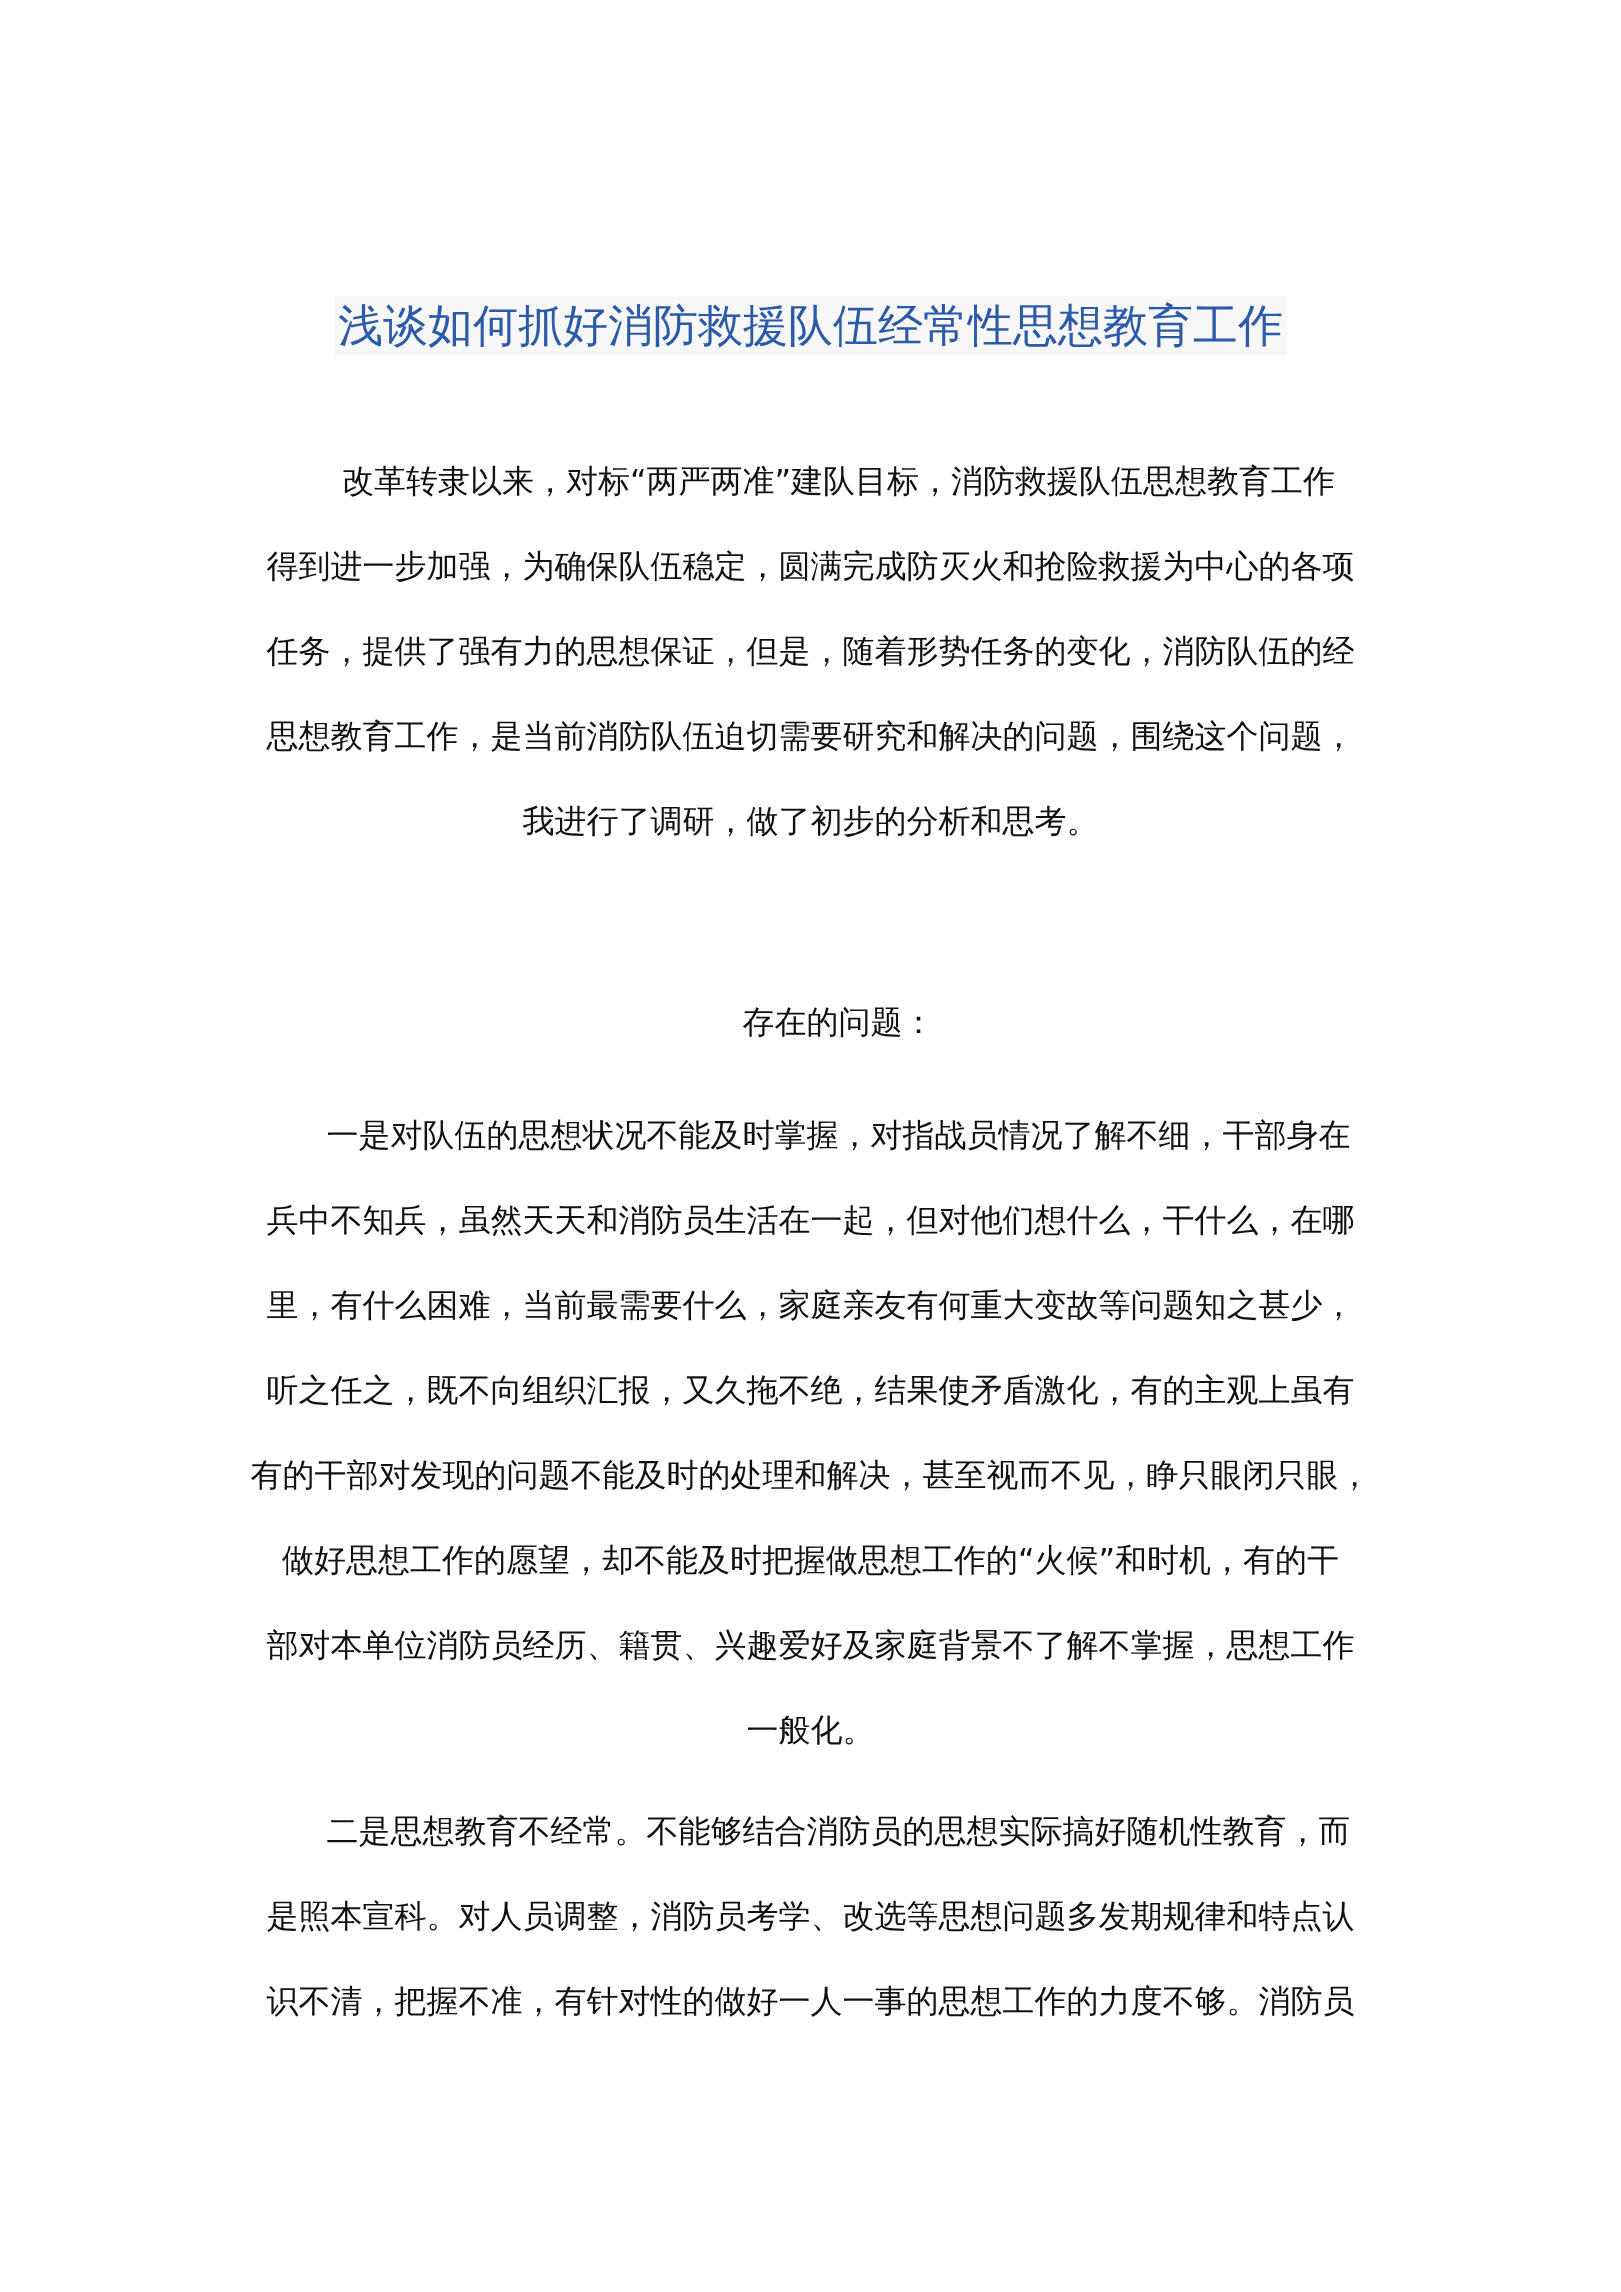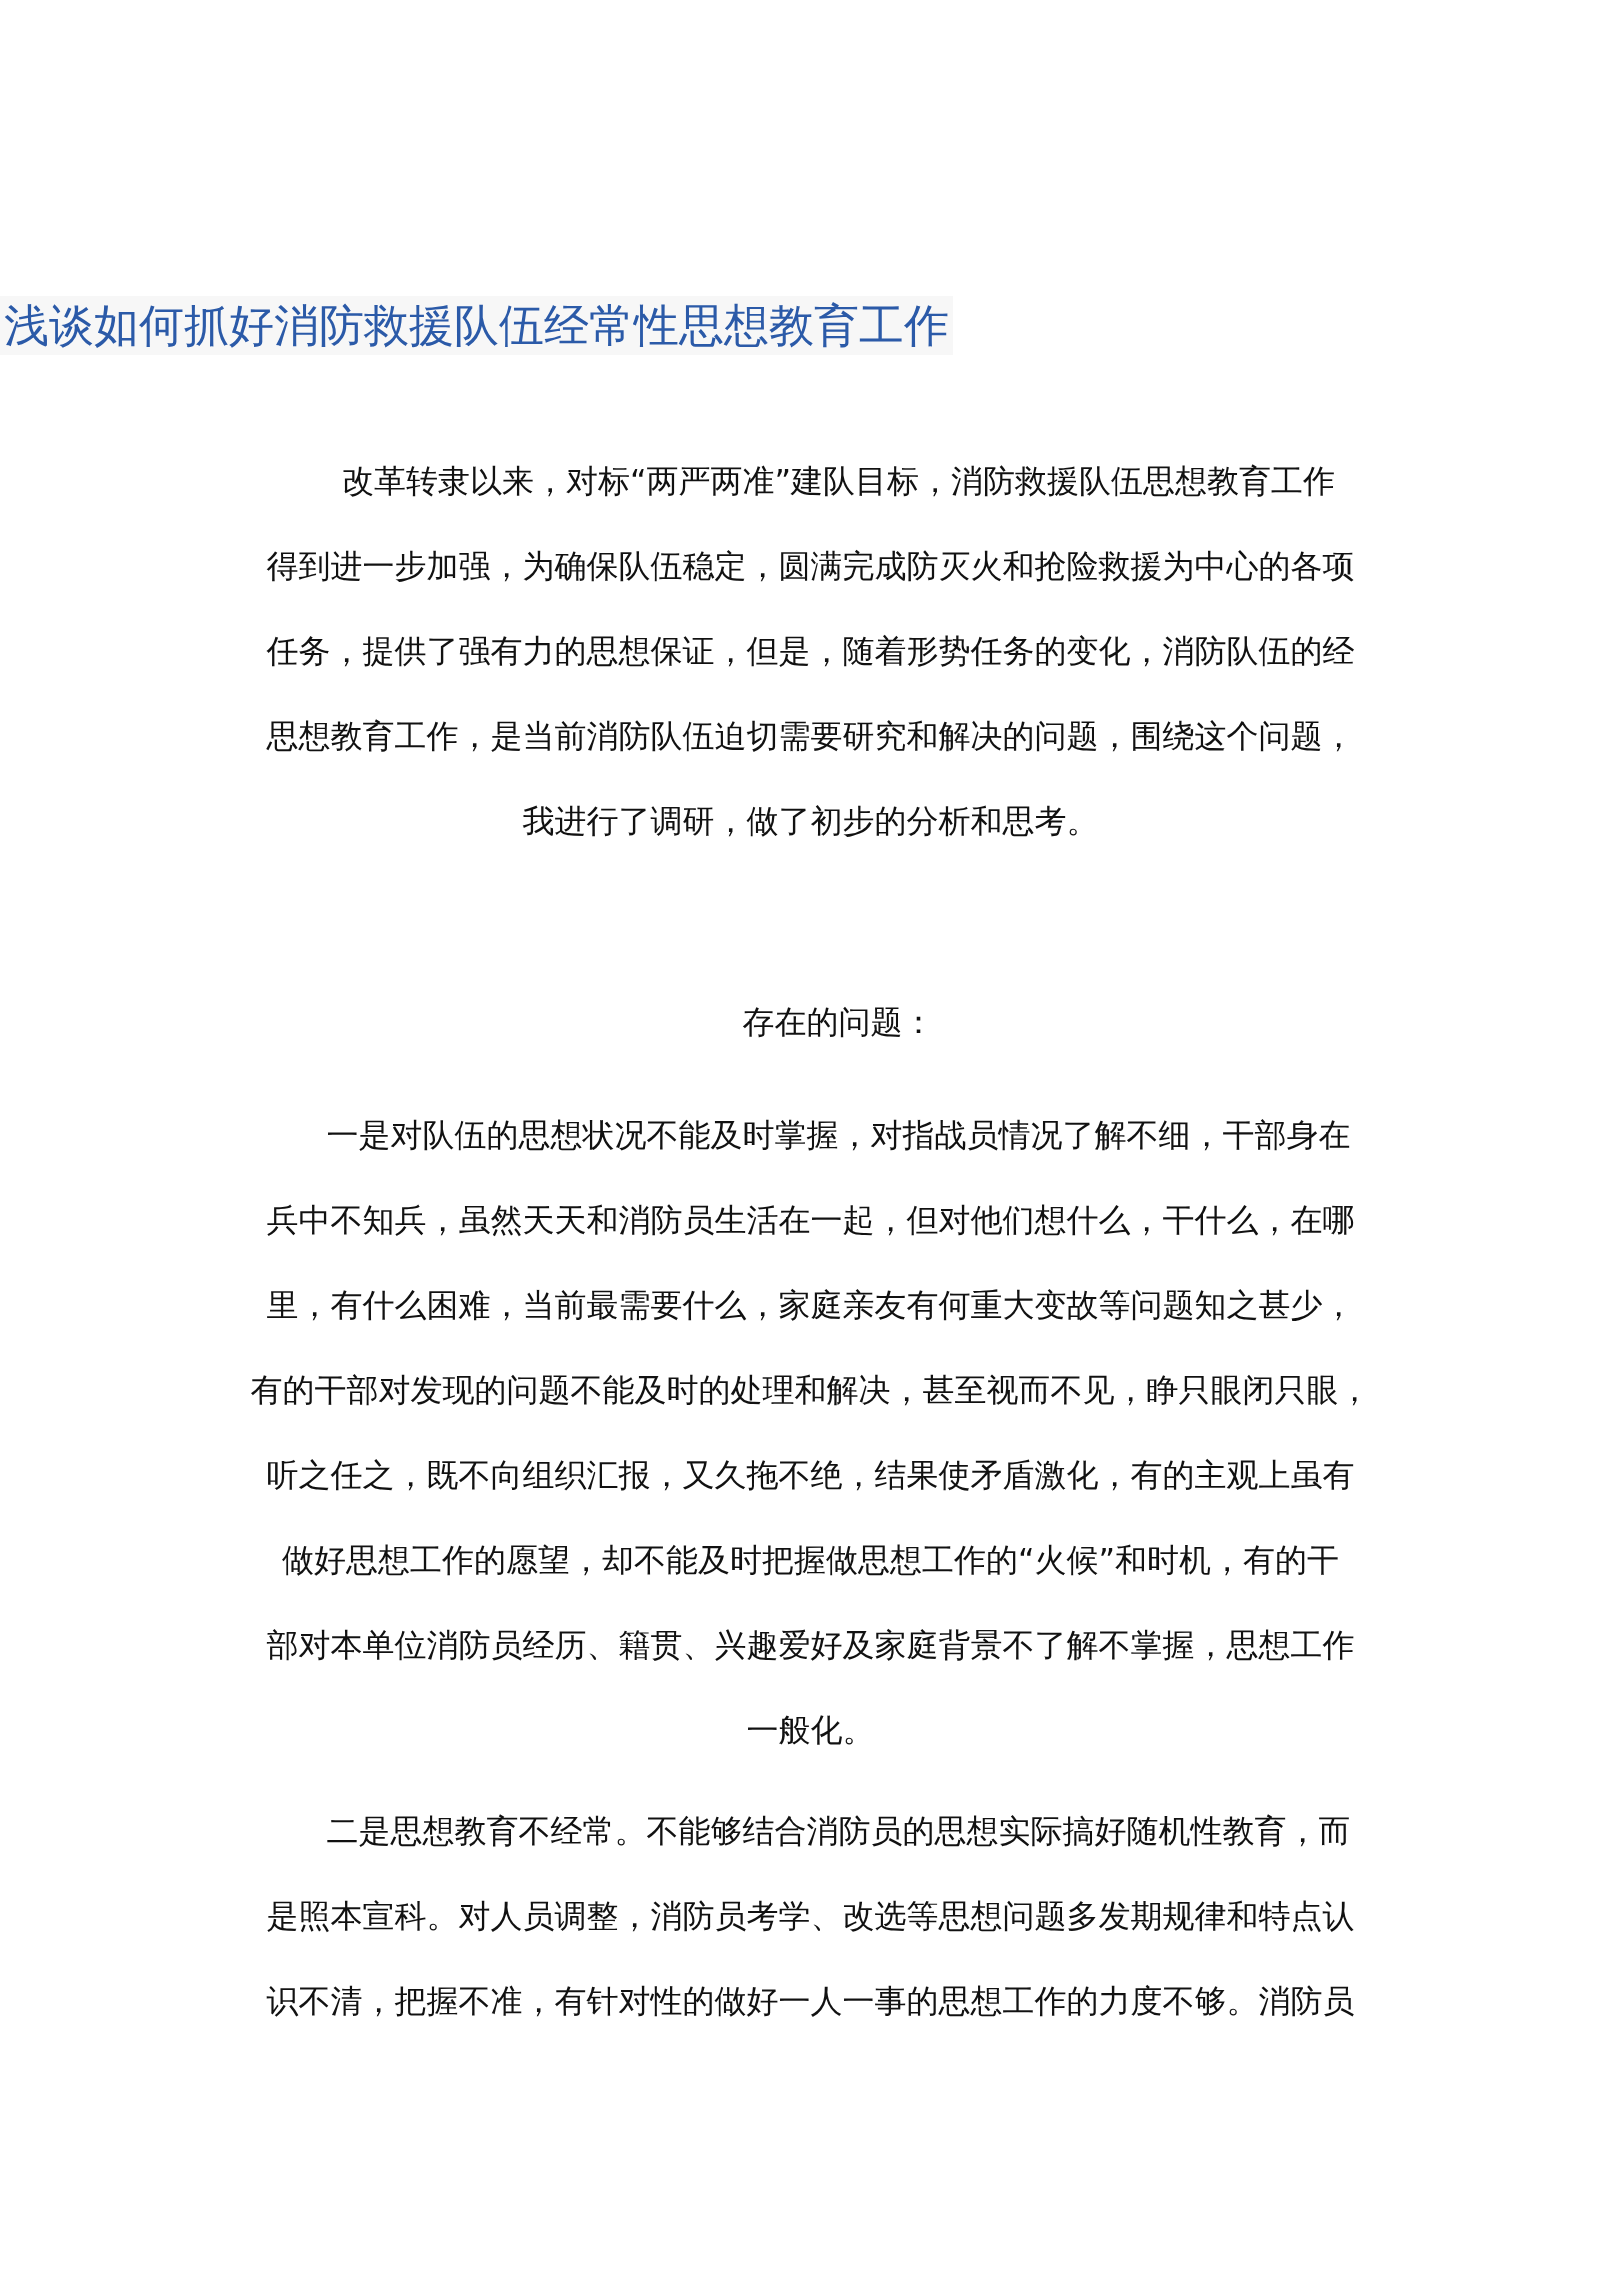--- a/index.html
+++ b/index.html
@@ -20,20 +20,21 @@
       left: 0; top: 0;
       width: 1621px;
       height: 2293px;
       background: #ffffff;
     }
     .title-wrap {
       position: absolute;
       top: 296px;
       left: 0;
       width: 1621px;
+      text-align: center;
     }
     .title {
       display: inline-block;
       background: #f7f7f7;
       color: #2b5aa8;
       font-size: 45px;
       line-height: 59px;
       padding: 0 3.9px;
       letter-spacing: 0px;
       font-weight: normal;
@@ -71,22 +72,22 @@
   </div>
 
   <div class="body-text" style="top:980px;">
     <span class="line" style="padding-left:56px;font-family:Liberation Serif, serif;">存在的问题：</span>
   </div>
 
   <div class="body-text" style="top:1093px;">
     <span class="line" style="padding-left:56px;">一是对队伍的思想状况不能及时掌握，对指战员情况了解不细，干部身在</span>
     <span class="line">兵中不知兵，虽然天天和消防员生活在一起，但对他们想什么，干什么，在哪</span>
     <span class="line">里，有什么困难，当前最需要什么，家庭亲友有何重大变故等问题知之甚少，</span>
+    <span class="line">听之任之，既不向组织汇报，又久拖不绝，结果使矛盾激化，有的主观上虽有</span>
     <span class="line">有的干部对发现的问题不能及时的处理和解决，甚至视而不见，睁只眼闭只眼，</span>
-    <span class="line">听之任之，既不向组织汇报，又久拖不绝，结果使矛盾激化，有的主观上虽有</span>
     <span class="line">做好思想工作的愿望，却不能及时把握做思想工作的“火候”和时机，有的干</span>
     <span class="line">部对本单位消防员经历、籍贯、兴趣爱好及家庭背景不了解不掌握，思想工作</span>
     <span class="line">一般化。</span>
   </div>
 
   <div class="body-text" style="top:1789px;">
     <span class="line" style="padding-left:56px;">二是思想教育不经常。不能够结合消防员的思想实际搞好随机性教育，而</span>
     <span class="line">是照本宣科。对人员调整，消防员考学、改选等思想问题多发期规律和特点认</span>
     <span class="line">识不清，把握不准，有针对性的做好一人一事的思想工作的力度不够。消防员</span>
   </div>

